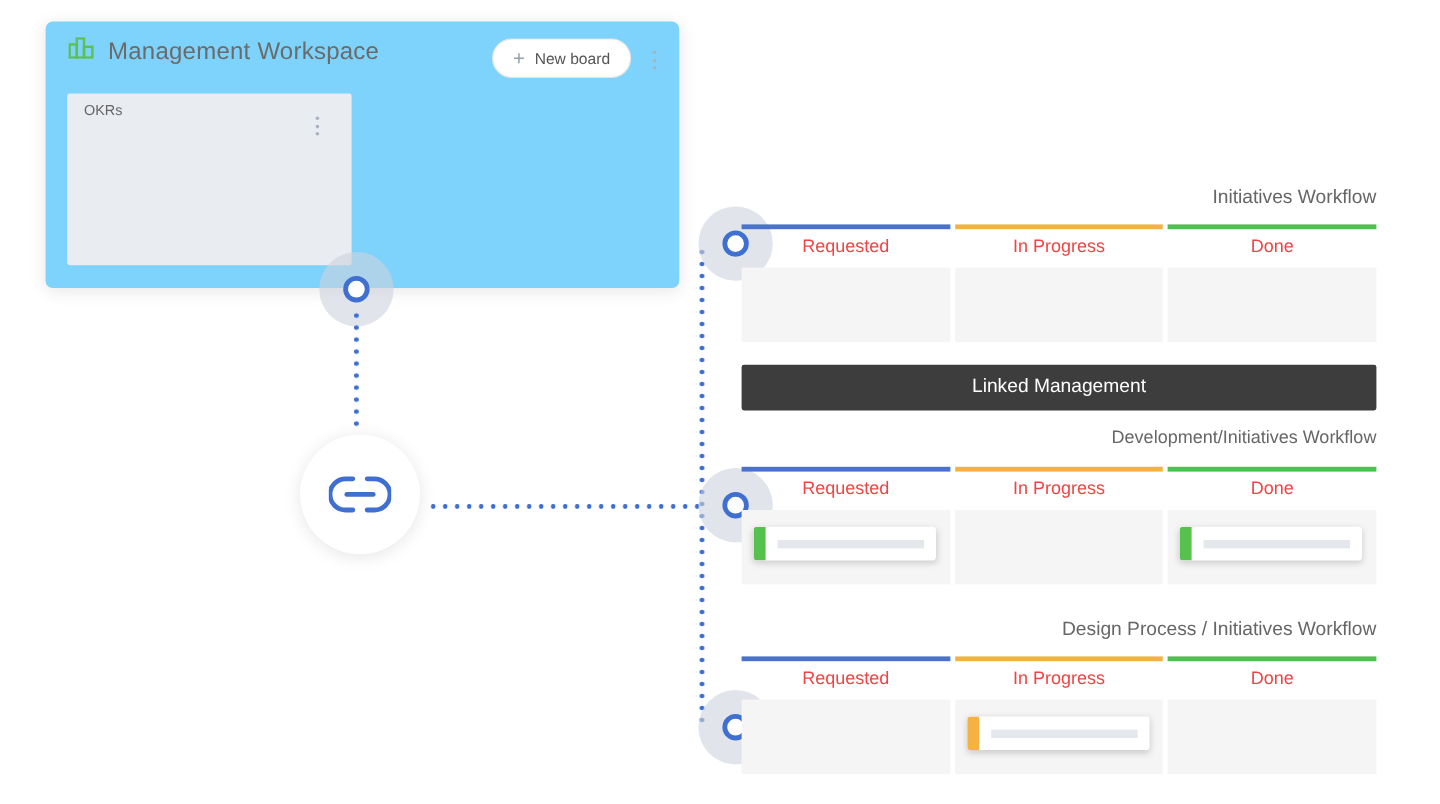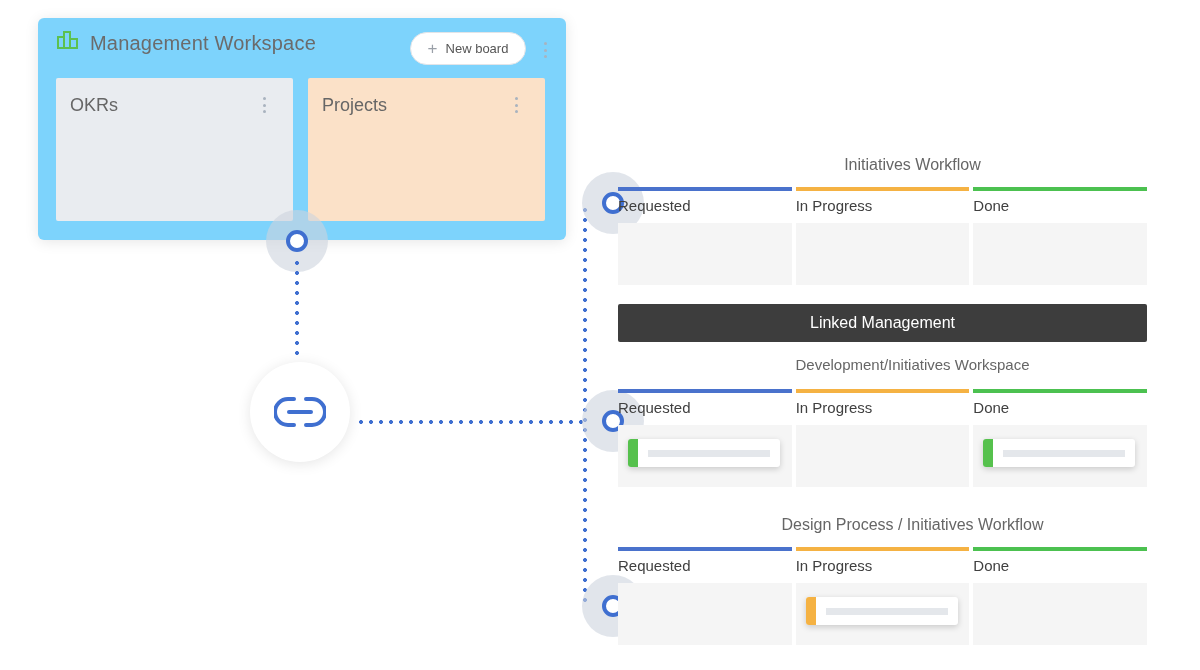--- a/index.html
+++ b/index.html
@@ -21,42 +21,42 @@
     font-family: "Liberation Sans", sans-serif; cursor: pointer;
   }
   .new-board .plus { font-size: 17px; color: #9aa0a8; font-weight: 300; line-height: 1; }
   .kebab { position: absolute; width: 6px; height: 16px; display: flex; flex-direction: column; justify-content: space-between; align-items: center; cursor: pointer; }
   .kebab i { display: block; width: 3px; height: 3px; border-radius: 50%; background: #a9b3bf; }
   .ws-kebab { left: 504px; top: 24px; }
 
   .board { position: absolute; top: 60px; width: 237px; height: 143px; border-radius: 2px; cursor: pointer; }
   .board-okrs { left: 18px; background: #e9ecf0; }
   .board-projects { left: 270px; background: #fbe1c8; }
-  .board-title { position: absolute; left: 14px; top: 17px; font-size: 18px; color: #666; }
+  .board-title { position: absolute; left: 14px; top: 7px; font-size: 12px; color: #666; }
   .board .kebab { right: 26px; top: 19px; }
 
   
   .node-halo { position: absolute; width: 62px; height: 62px; border-radius: 50%; background: rgba(205,212,222,0.6); }
   .node-ring { position: absolute; width: 22px; height: 22px; border-radius: 50%; border: 4px solid #3f6fd0; background: #fff; }
 
   .dots-v { position: absolute; width: 4px; background-image: radial-gradient(circle, #3f6fd0 1.8px, transparent 2.2px); background-size: 4px 10px; background-repeat: repeat-y; }
   .dots-h { position: absolute; height: 4px; background-image: radial-gradient(circle, #3f6fd0 1.8px, transparent 2.2px); background-size: 10px 4px; background-repeat: repeat-x; }
 
   .link-circle {
     position: absolute; left: 250px; top: 362px; width: 100px; height: 100px; border-radius: 50%;
     background: #fff; box-shadow: 0 2px 14px rgba(0,0,0,0.10);
     display: flex; align-items: center; justify-content: center;
   }
 
   
-  .wf-title { position: absolute; left: 648px; width: 529px; text-align: center; font-size: 16px; color: #666; }
+  .wf-title { position: absolute; left: 618px; width: 529px; text-align: right; font-size: 16px; color: #666; }
   .wf-cols { position: absolute; left: 618px; width: 529px; display: flex; gap: 4px; }
   .wf-col { flex: 1; position: relative; }
   .wf-bar { height: 4px; }
-  .wf-col-label { font-size: 15px; color: #404040; margin-top: 6px; height: 22px; }
+  .wf-col-label { text-align: center; font-size: 15px; color: #ef4444; margin-top: 6px; height: 22px; }
   .wf-cell { background: #f5f5f5; height: 62px; margin-top: 4px; position: relative; }
 
   .task-card {
     position: absolute; left: 10px; top: 14px; width: 152px; height: 28px;
     background: #fff; border-radius: 3px; box-shadow: 0 2px 6px rgba(0,0,0,0.18); overflow: hidden; cursor: pointer;
   }
   .task-accent { position: absolute; left: 0; top: 0; bottom: 0; width: 10px; }
   .task-line { position: absolute; left: 20px; right: 10px; top: 11px; height: 7px; background: #e4e7eb; }
 
   .linked-banner {
@@ -80,28 +80,20 @@
     <span>New board</span>
   </button>
   <div class="kebab ws-kebab">
       <i></i>
       <i></i>
       <i></i>
     </div>
 
   <div class="board board-okrs">
     <div class="board-title">OKRs</div>
-    <div class="kebab">
-        <i></i>
-        <i></i>
-        <i></i>
-      </div>
-  </div>
-  <div class="board board-projects">
-    <div class="board-title">Projects</div>
     <div class="kebab">
         <i></i>
         <i></i>
         <i></i>
       </div>
   </div>
 </div>
 
 <div class="node-halo" style="left:266px; top:210px;"></div>
 <div class="node-ring" style="left:286px; top:230px;"></div>
@@ -139,21 +131,21 @@
   </div>
   <div class="wf-col">
     <div class="wf-bar" style="background:#4cc150"></div>
     <div class="wf-col-label">Done</div>
     <div class="wf-cell"></div>
   </div>
 </div>
 
 <div class="linked-banner">Linked Management</div>
 
-<div class="wf-title" style="top:356px; font-size:15px;">Development/Initiatives Workspace</div>
+<div class="wf-title" style="top:356px; font-size:15px;">Development/Initiatives Workflow</div>
 <div class="wf-cols" style="top:389px;">
   <div class="wf-col">
     <div class="wf-bar" style="background:#4a72cc"></div>
     <div class="wf-col-label">Requested</div>
     <div class="wf-cell">
       <div class="task-card">
         <div class="task-accent" style="background:#56c14d"></div>
           <div class="task-line"></div>
       </div>
     </div>

